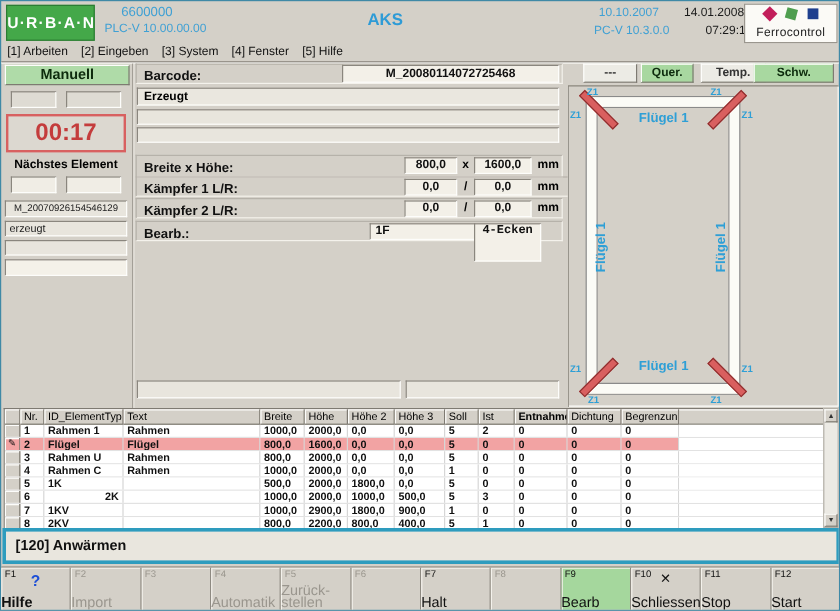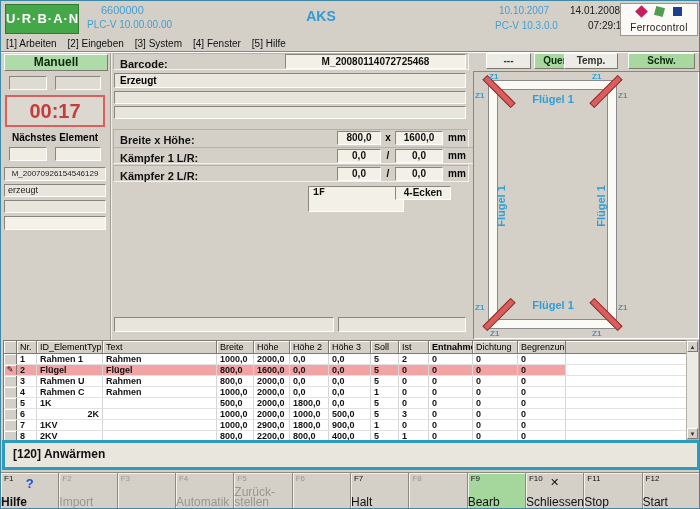--- a/index.html
+++ b/index.html
@@ -136,30 +136,33 @@
   <span class="abs funit" style="left:447px;top:149px;">mm</span>
 
   <div class="abs frow" style="left:112px;top:164px;width:356px;height:17px;">
     <span class="flabel">Kämpfer 2 L/R:</span>
   </div>
   <div class="abs vfield" style="left:336px;top:166px;width:44px;height:14px;">0,0</div>
   <span class="abs fsep" style="left:381px;top:167px;width:12px;">/</span>
   <div class="abs vfield" style="left:394px;top:166px;width:48px;height:14px;">0,0</div>
   <span class="abs funit" style="left:447px;top:167px;">mm</span>
 
-  <div class="abs vfield lt" style="left:307px;top:185px;width:96px;height:26px;font-family:Liberation Mono, monospace;">1F</div>
-  <div class="abs vfield" style="left:394px;top:185px;width:56px;height:14px;">4-Ecken</div>
+  <div class="abs frow" style="left:112px;top:183px;width:356px;height:17px;">
+    <span class="flabel">Bearb.:</span>
+  </div>
+  <div class="abs vfield lt" style="left:307px;top:185px;width:96px;height:14px;">1F</div>
+  <div class="abs vfield" style="left:394px;top:185px;width:56px;height:32px;font-family:Liberation Mono, monospace;">4-Ecken</div>
 
   <div class="abs sunken" style="left:113px;top:316px;width:220px;height:15px;"></div>
   <div class="abs sunken" style="left:337px;top:316px;width:128px;height:15px;"></div>
 
   <div class="abs" id="view-buttons">
       <div class="vbtn raised" style="left: 13px; width: 45px;">---</div>
       <div class="vbtn raised green" style="left: 61px; width: 44px;">Quer.</div>
-      <div class="vbtn raised" style="left: 91px; width: 54px;">Temp.</div>
+      <div class="vbtn raised" style="left: 111px; width: 54px;">Temp.</div>
       <div class="vbtn raised green" style="left: 155px; width: 67px;">Schw.</div>
     </div>
   <div class="abs" id="diagram">
     <div id="frame"></div>
     <div class="corner-bar" style="left:6px;top:17px;transform:rotate(45deg);"></div>
     <div class="corner-bar" style="left:113px;top:17px;transform:rotate(-45deg);"></div>
     <div class="corner-bar" style="left:6px;top:240px;transform:rotate(-45deg);"></div>
     <div class="corner-bar" style="left:113px;top:240px;transform:rotate(45deg);"></div>
     <span class="z1" style="left:16px;top:1px;">Z1</span>
     <span class="z1" style="left:2px;top:20px;">Z1</span>

